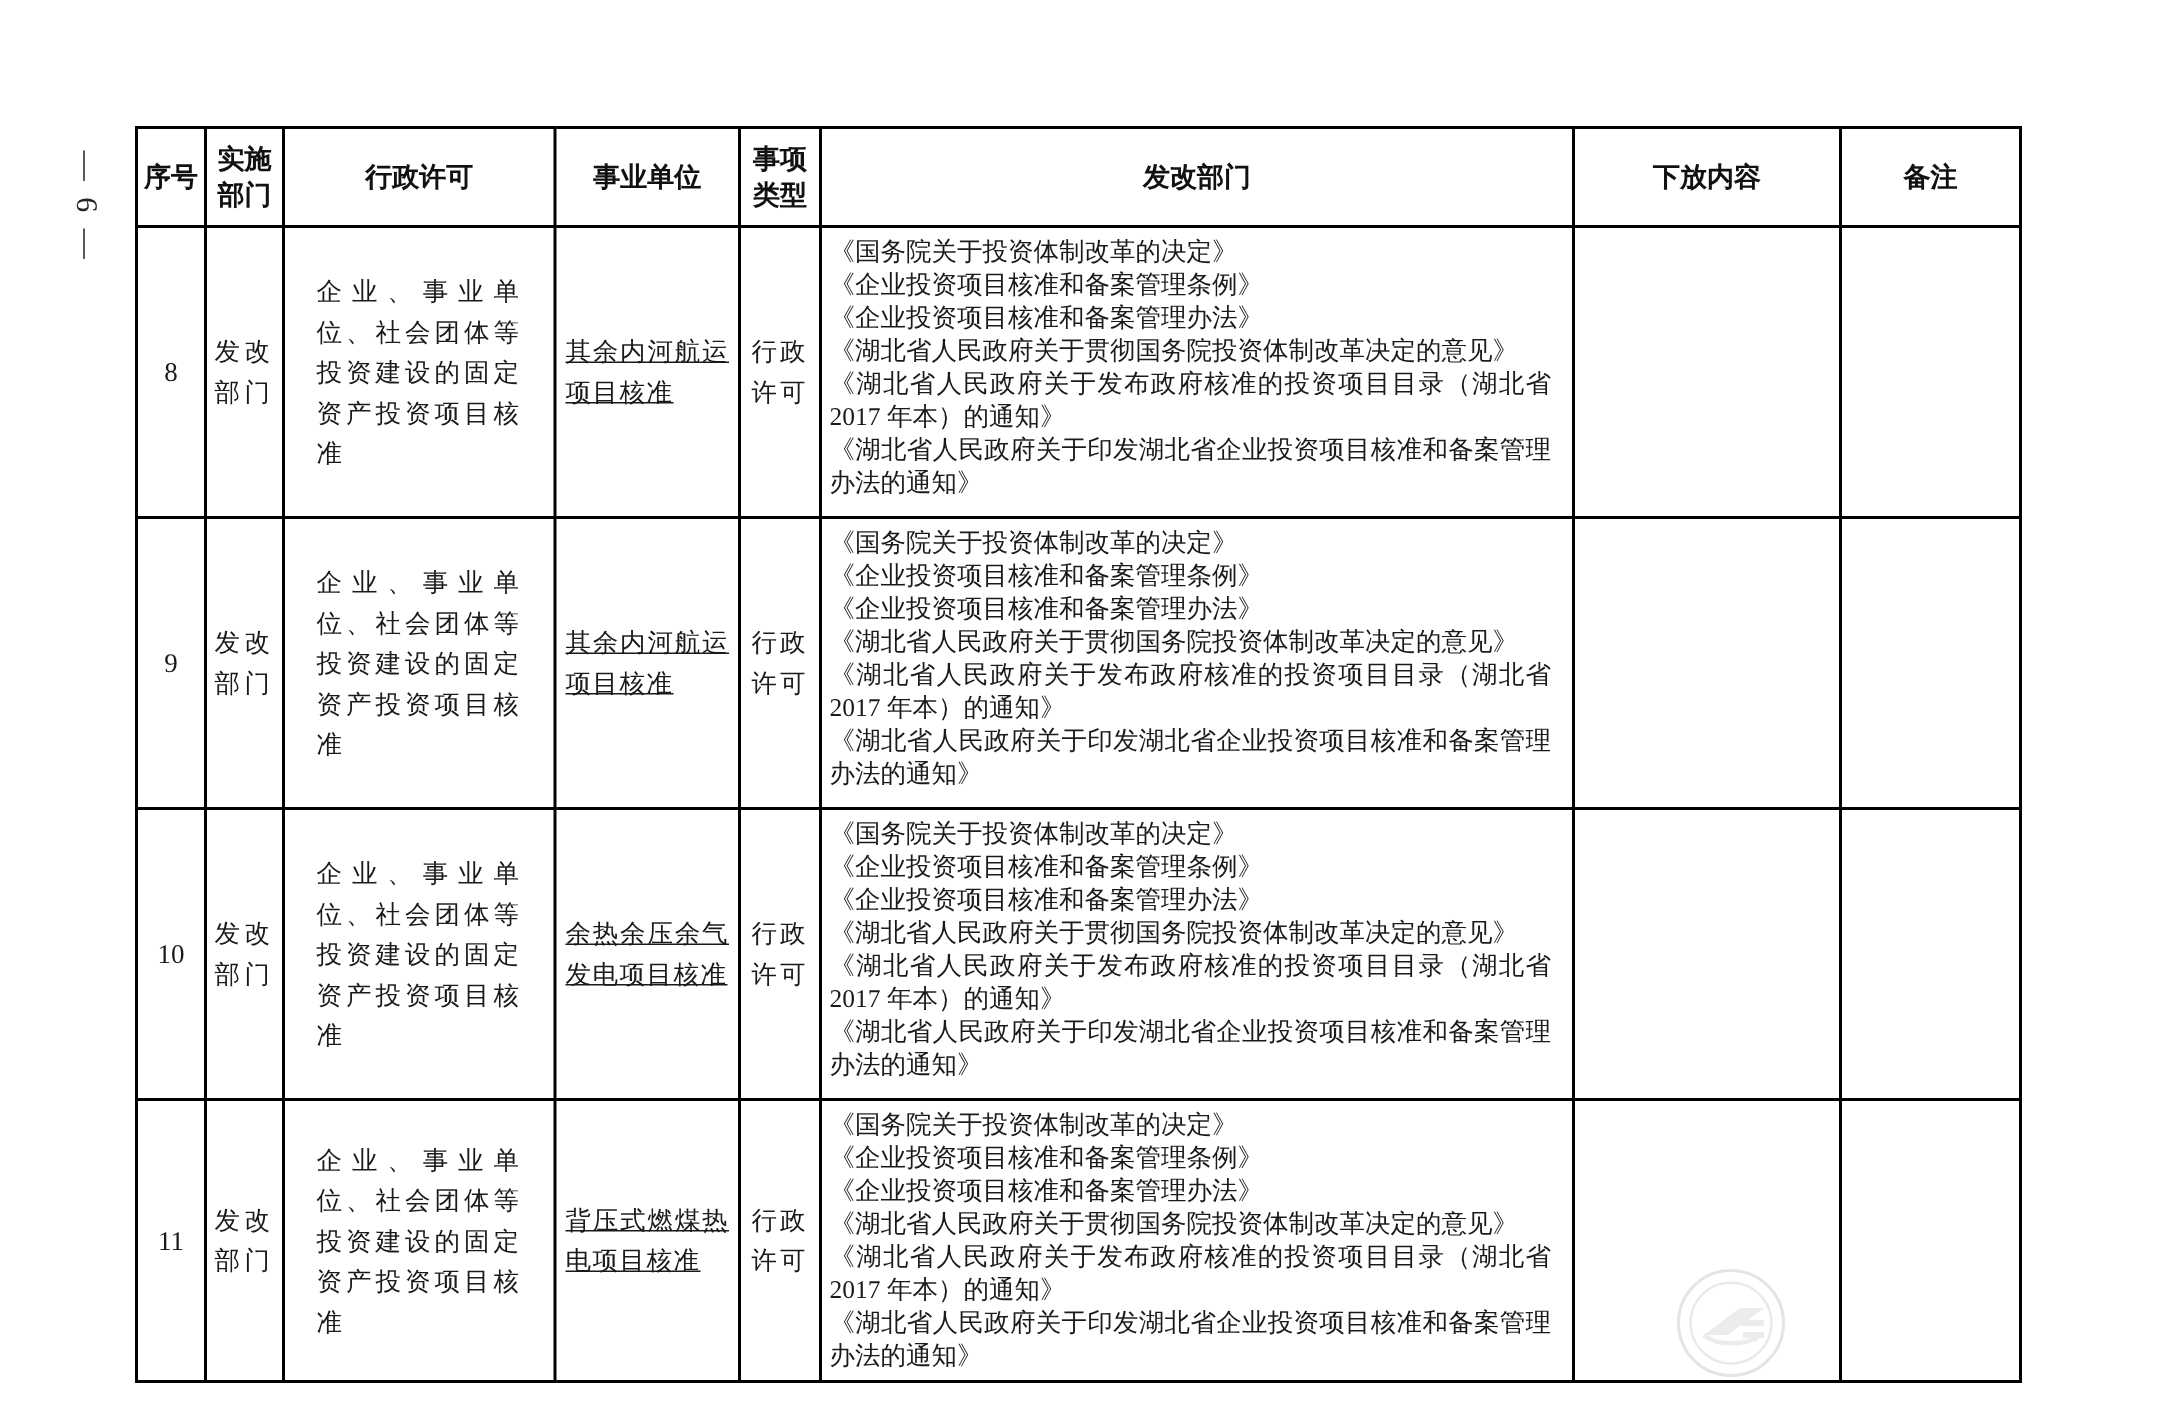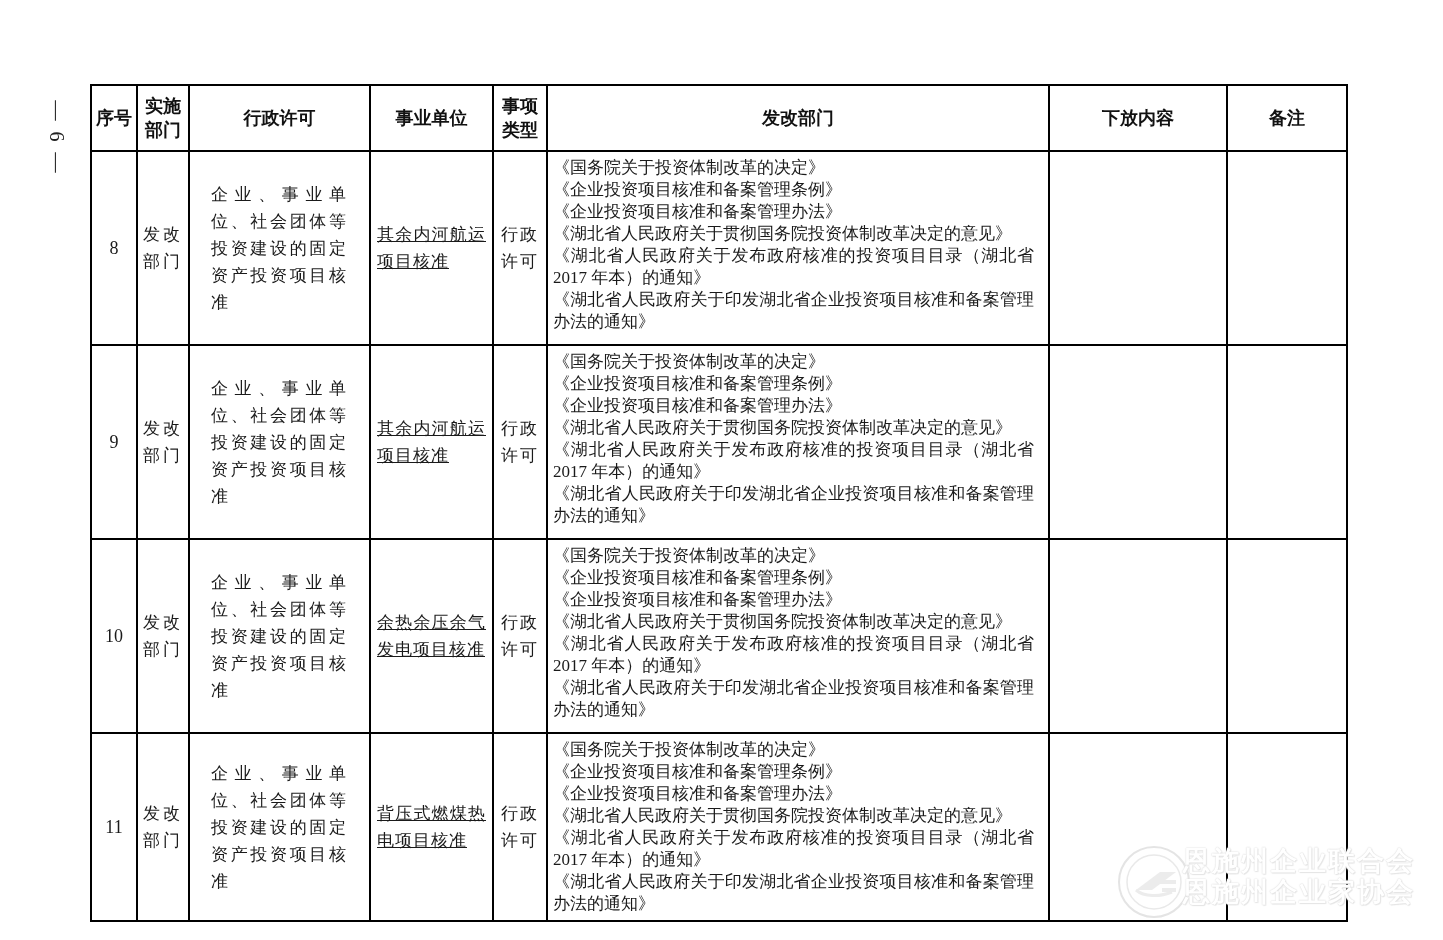--- a/index.html
+++ b/index.html
@@ -197,17 +197,13 @@
 
 <div class="watermark">
   <svg class="wm-logo" width="76" height="76" viewBox="0 0 76 76" xmlns="http://www.w3.org/2000/svg">
     <circle cx="38" cy="40" r="35" fill="#ffffff" stroke="#e4e4e4" stroke-width="2"></circle>
     <circle cx="38" cy="40" r="27" fill="#ffffff" stroke="#e9e9e9" stroke-width="1.5"></circle>
     <path d="M20,48 L44,30 L60,30 L36,48 Z" fill="#ececec"></path>
     <rect x="42" y="38" width="18" height="4" fill="#ececec"></rect>
     <rect x="46" y="46" width="14" height="4" fill="#ececec"></rect>
     <path d="M20,48 C28,55 44,55 56,50" stroke="#ececec" stroke-width="3" fill="none"></path>
   </svg>
-  <div class="wm-text">
-    <div>恩施州企业联合会</div>
-    <div>恩施州企业家协会</div>
-  </div>
 </div>
 
 </body></html>

